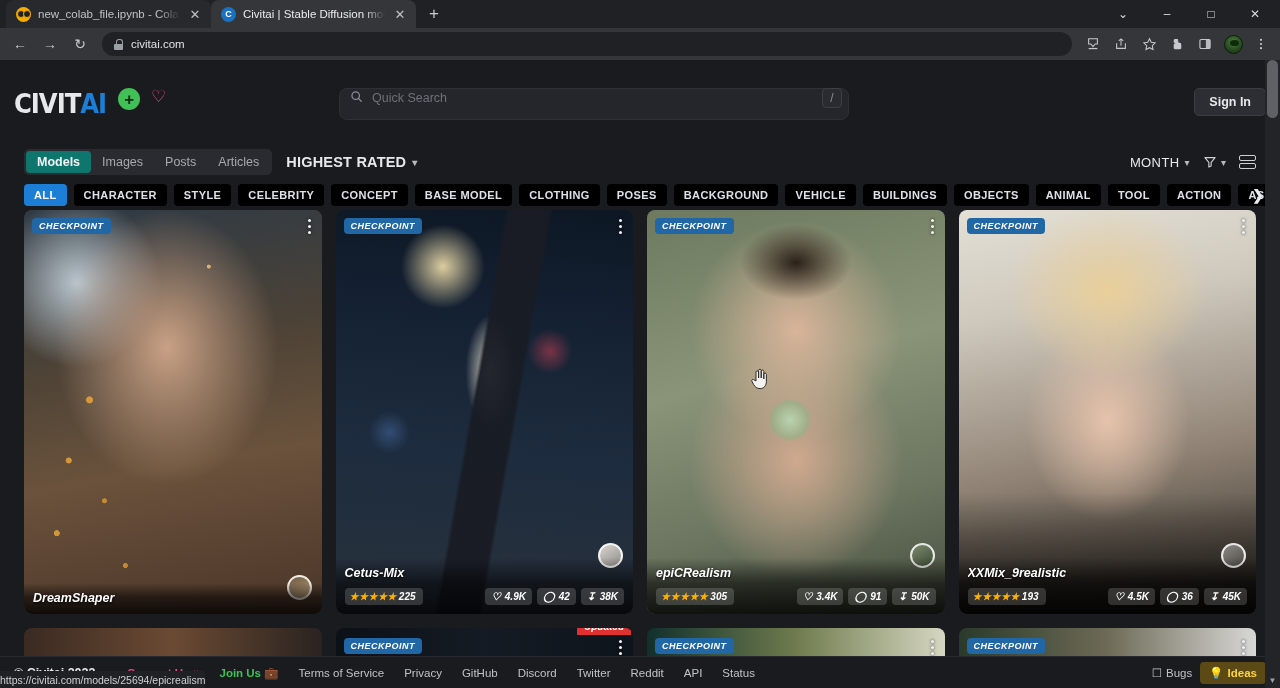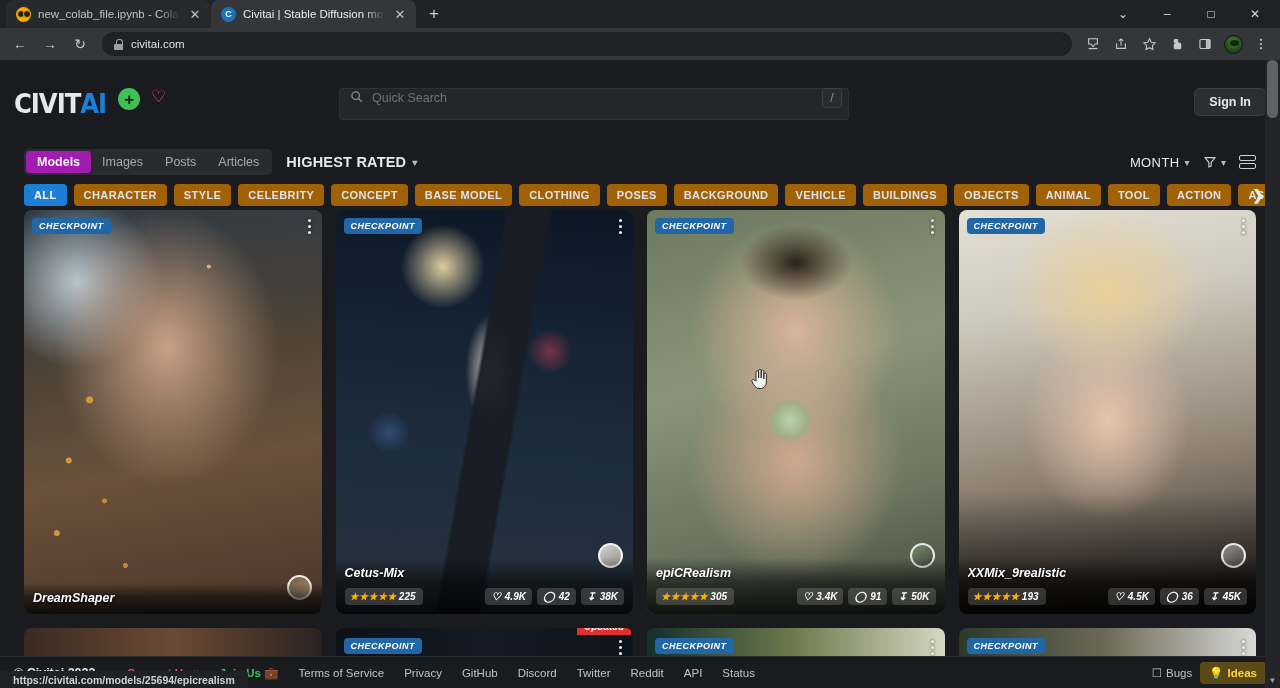--- a/index.html
+++ b/index.html
@@ -118,21 +118,21 @@
   .plus-btn {
     width:22px;height:22px;border-radius:50%;background:#40c057;
     display:flex;align-items:center;justify-content:center;
     color:#0b2a12; font-size:17px; font-weight:700; line-height:1;
     margin-left:12px;
   }
   .heart-btn { margin-left:11px; color:#e64980; font-size:17px; line-height:1; }
 
   .search-wrap {
     width: 510px; height: 32px; margin: 0 auto;
-    background:#25262b; border:1px solid #2f3035; border-radius:3px;
+    background:#25262b; border:1px solid #2f3035; border-radius:8px;
     display:flex; align-items:center; padding: 0 6px 12px 10px; gap:9px;
   }
   .search-ico { color:#8a8f98; font-size:13px; }
   .search-input {
     flex:1; background:transparent; border:none; outline:none;
     color:#c1c2c5; font-size:12.5px; font-family:"Liberation Sans", sans-serif;
   }
   .search-input::placeholder{ color:#6e7178; }
   .slash-key {
     width:20px;height:20px;border:1px solid #3d3f45;border-radius:4px;
@@ -149,42 +149,42 @@
     height: 36px; display:flex; align-items:center; padding: 0 24px; gap: 0;
   }
   .seg {
     display:flex; align-items:center; background:#2a2b30; border-radius:5px;
     padding:2px; margin-right:14px;
   }
   .seg-item {
     font-size:12.5px; color:#a5a8ad; padding:4px 11px; border-radius:4px;
     white-space:nowrap;
   }
-  .seg-item.on { background:#a21caf; color:#f1f3f5; font-weight:600; }
+  .seg-item.on { background:#0f766e; color:#f1f3f5; font-weight:600; }
   .sortsel {
     display:flex;align-items:center;gap:6px; color:#e6e8ea;
     font-size:14.5px; font-weight:700; letter-spacing:0.2px;
   }
   .caret { font-size:10px; color:#b6b9bd; }
   .nav-right { margin-left:auto; display:flex; align-items:center; gap:13px; }
   .period {
     display:flex;align-items:center;gap:5px;color:#e6e8ea;
     font-size:13px;font-weight:400;letter-spacing:0.4px;
   }
   .funnel { display:flex;align-items:center;gap:4px;color:#cdd0d4; }
   .layout-ico { display:flex;flex-direction:column;gap:2px; }
   .layout-ico i { display:block;width:17px;height:6px;border:1.5px solid #cdd0d4;border-radius:2px; }
 
   
   .chips {
     height: 30px; display:flex; align-items:center; gap:7px;
     padding: 0 24px; overflow:hidden; position:relative;
   }
   .chip {
-    background:#a16207; color:#dee2e6; font-size:11px; font-weight:700;
+    background:#000000; color:#dee2e6; font-size:11px; font-weight:700;
     letter-spacing:0.4px; padding: 5px 10px; border-radius:4px; white-space:nowrap;
   }
   .chip.on { background:#1c7ed6; color:#fff; }
   .chip-arrow {
     position:absolute; right:16px; color:#e9ecef; font-size:14px; font-weight:700;
   }
 
   
   .grid-area { position:relative; height: 455px; overflow:hidden; padding: 0 24px; font-style: italic; }
   .grid {
@@ -308,22 +308,22 @@
   .flink.support { color:#e64980; font-weight:700; }
   .flink.join { color:#40c057; font-weight:700; }
   .foot-right { margin-left:auto; display:flex; align-items:center; gap:8px; }
   .bugs { color:#c1c2c5; font-size:11.5px; display:flex; align-items:center; gap:4px; }
   .ideas {
     background:#5c4a16; color:#ffd43b; font-size:11.5px; font-weight:600;
     padding: 4px 9px; border-radius:4px; display:flex; align-items:center; gap:4px;
   }
   .statusbar {
     position:absolute; left:0; bottom:0; height:17px; background:#202124;
-    color:#cdd0d4; font-size:10.5px; padding: 0 13px; display:flex; align-items:center;
-    border-top-right-radius:3px; z-index:40;font-weight:bold;
+    color:#cdd0d4; font-size:10.5px; padding: 0 0; display:flex; align-items:center;
+    border-top-right-radius:3px; z-index:40;
   }
 
   
   .sbar { position:absolute; top:60px; right:0; width:15px; height:628px; background:#232428; z-index:30;}
   .sbar .thumb2 { position:absolute; top:0; left:2px; width:11px; height:58px; background:#5e6166; border-radius:6px;}
   .sbar .arrow { position:absolute; left:0; width:15px; height:15px; display:flex;align-items:center;justify-content:center;color:#9aa0a6;font-size:8px;}
   .sbar .arrow.up { top:0; } .sbar .arrow.dn { bottom:0; }
 
   
   .cursor { position:absolute; z-index:60; pointer-events:none; }

